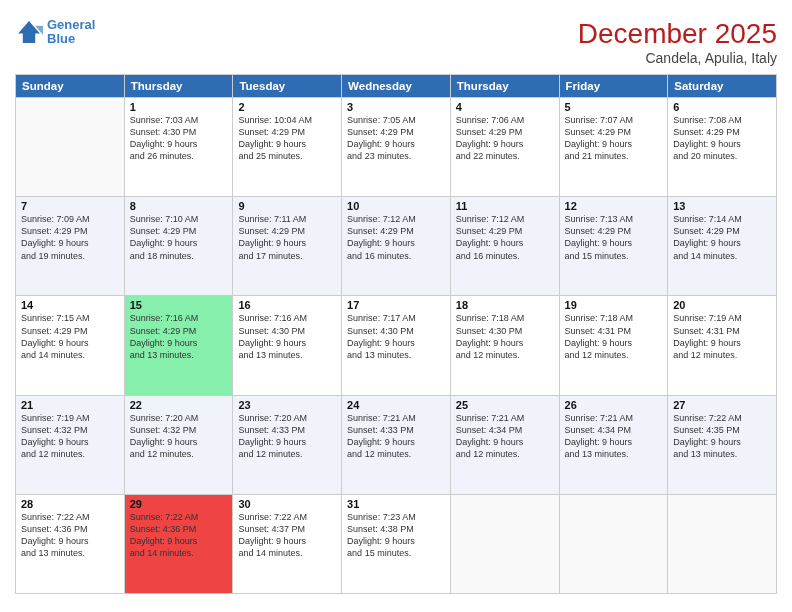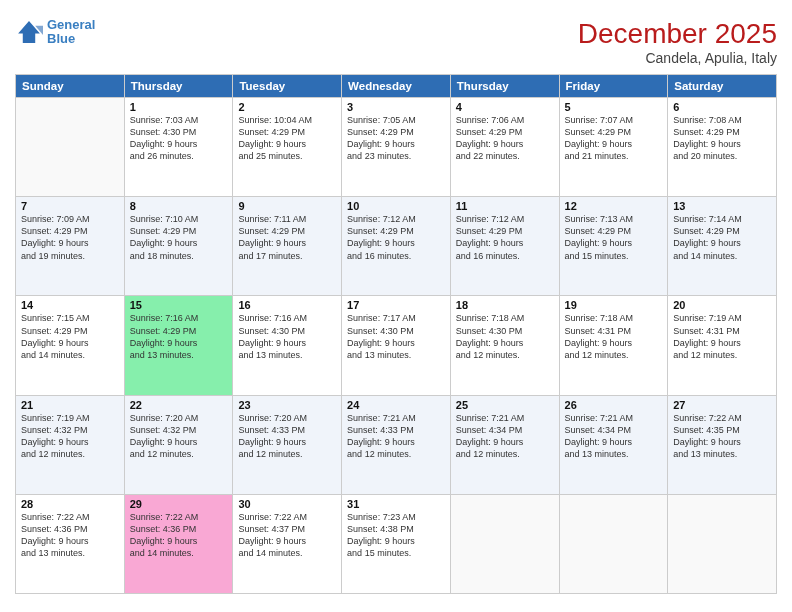--- a/index.html
+++ b/index.html
@@ -325,21 +325,21 @@
           </td>
         </tr>
         <tr>
           <td style="background: rgb(255, 255, 255); margin-left: 32px;">
             <span class="day-num">28</span>
             <div class="day-info" style="white-space: pre-line;">Sunrise: 7:22 AM
 Sunset: 4:36 PM
 Daylight: 9 hours
 and 13 minutes.</div>
           </td>
-          <td style="background: #f9a8d4; margin-left: 8px;">
+          <td style="background: #ef4444; margin-left: 8px;">
             <span class="day-num">29</span>
             <div class="day-info" style="white-space: pre-line;">Sunrise: 7:22 AM
 Sunset: 4:36 PM
 Daylight: 9 hours
 and 14 minutes.</div>
           </td>
           <td style="background: rgb(255, 255, 255);">
             <span class="day-num">30</span>
             <div class="day-info" style="white-space: pre-line;">Sunrise: 7:22 AM
 Sunset: 4:37 PM

